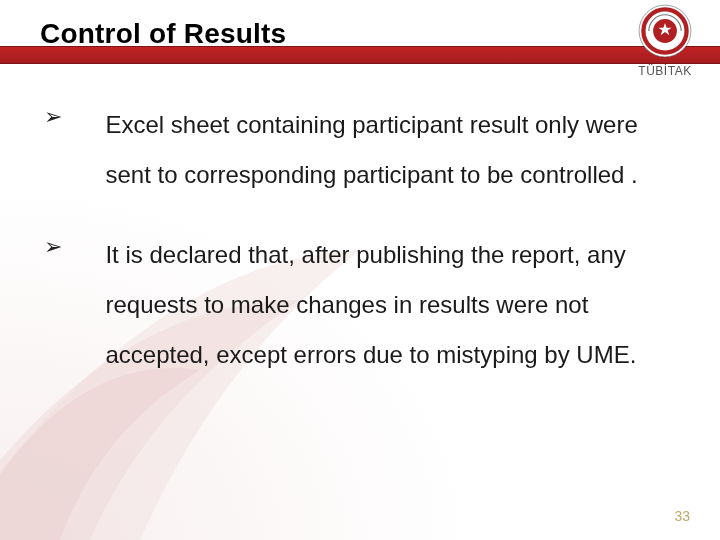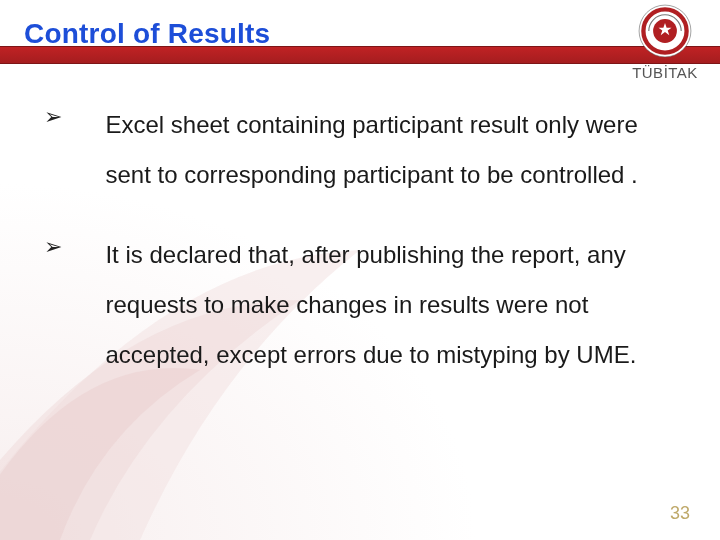--- a/index.html
+++ b/index.html
@@ -20,22 +20,22 @@
   .header {
     position: relative;
     z-index: 2;
     height: 62px;
     display: flex;
     align-items: center;
   }
   .title {
     font-size: 28px;
     font-weight: bold;
-    color: #1d4ed8;
-    padding-left: 24px;
+    color: #000000;
+    padding-left: 40px;
     padding-top: 6px;
     letter-spacing: 0.2px;
   }
   .redbar {
     position: absolute;
     top: 46px;
     left: 0;
     width: 720px;
     height: 18px;
     background: linear-gradient(to bottom, #c02224 0%, #a51d1f 100%);
@@ -50,21 +50,21 @@
     width: 82px;
     text-align: center;
     z-index: 3;
   }
   .logo {
     width: 54px;
     height: 54px;
     margin: 0 auto;
   }
   .org-label {
-    font-size: 15px;
+    font-size: 12px;
     color: #555;
     margin-top: 2px;
     letter-spacing: 0.5px;
     text-align: center;
   }
   .content {
     position: relative;
     z-index: 2;
     padding: 38px 48px 0 44px;
   }
@@ -84,21 +84,21 @@
   .btxt {
     font-size: 24px;
     color: #1a1a1a;
     line-height: 50px;
     margin-left: 37px;
   }
   .pagenum {
     position: absolute;
     bottom: 16px;
     right: 30px;
-    font-size: 18px;
+    font-size: 14px;
     color: #bfa96a;
     z-index: 2;
   }
 </style>
 </head>
 <body>
 
 <div class="slide">
 
   <svg class="bg-swoosh" viewBox="0 0 720 540" preserveAspectRatio="none">

